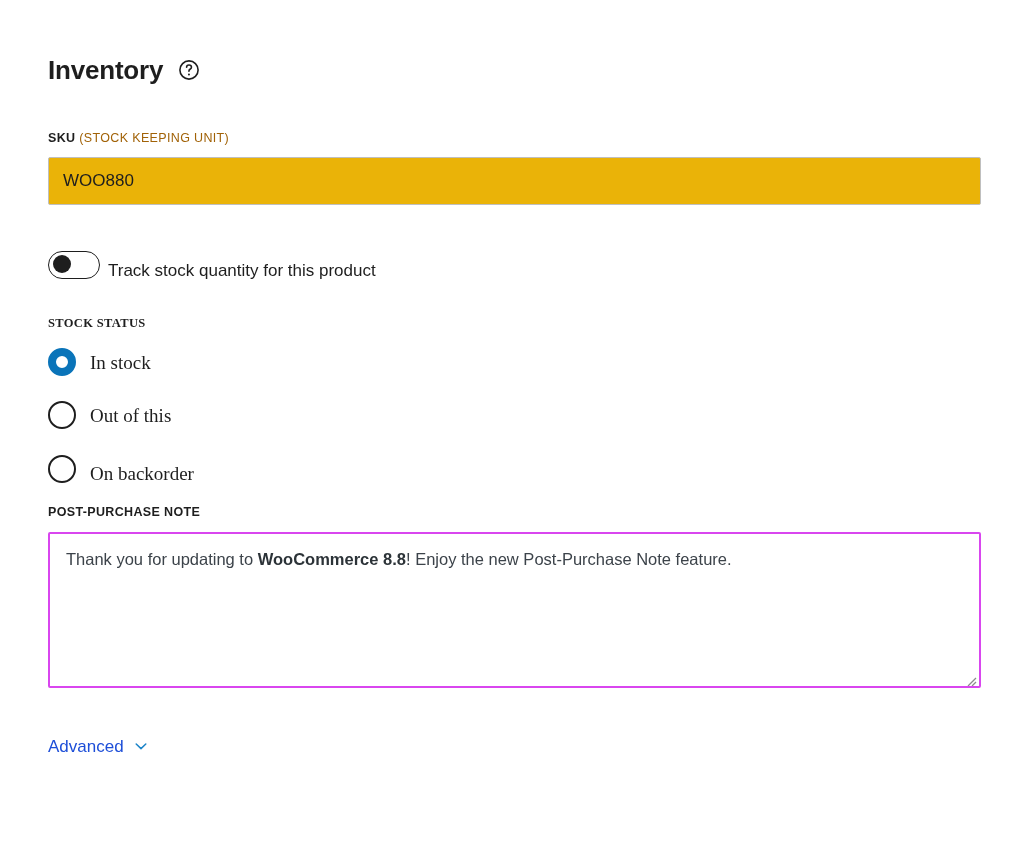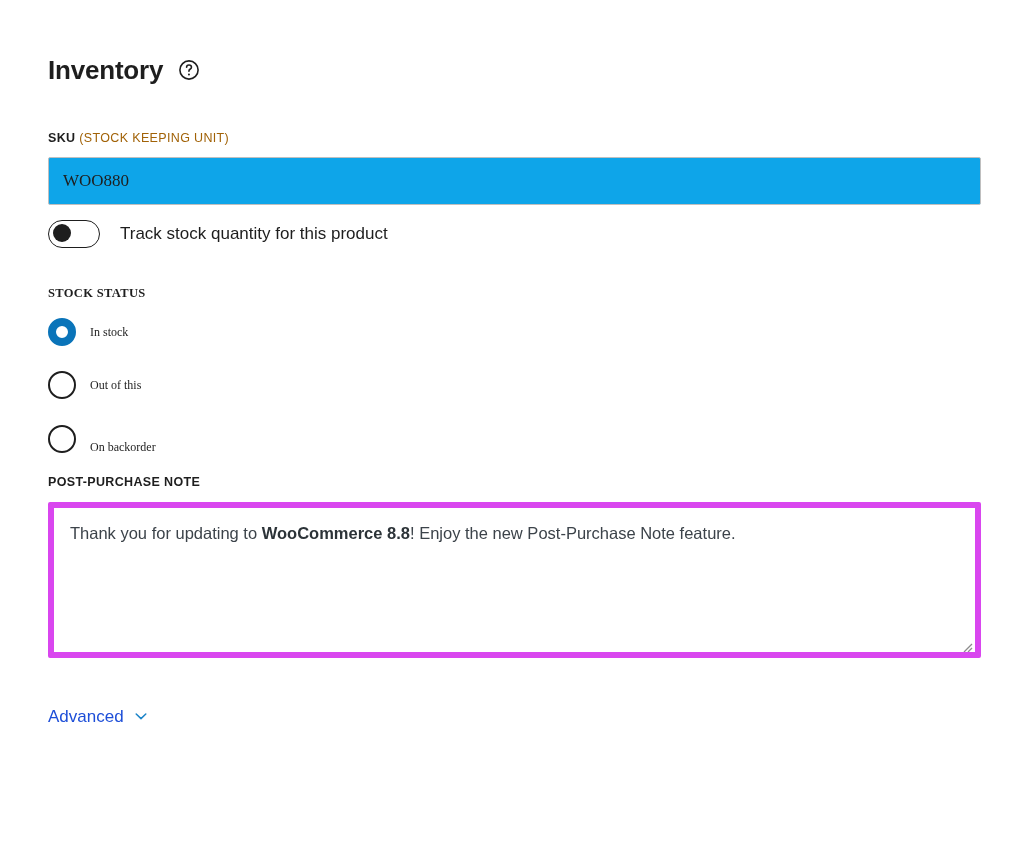--- a/index.html
+++ b/index.html
@@ -68,33 +68,33 @@
   .sku-block { margin-top: 40px; }
   .text-input {
     display: block;
     box-sizing: border-box;
     margin-top: 12px;
     width: 933px;
     height: 48px;
     padding: 0 14px;
     border: 1px solid #bfbfbf;
     border-radius: 2px;
-    background: #0ea5e9;
-    font-family: Liberation Serif, serif;
+    background: #eab308;
+    font-family: Liberation Sans, sans-serif;
     font-size: 17px;
     color: #1e1e1e;
     outline: none;
   }
 
   
   .toggle-row {
     display: flex;
-    align-items: center;
-    gap: 20px;
-    margin-top: 14px;
+    align-items: flex-end;
+    gap: 8px;
+    margin-top: 44px;
     height: 30px;
   }
   .toggle {
     position: relative;
     width: 52px;
     height: 28px;
     border-radius: 14px;
     border: 1.5px solid #1e1e1e;
     background: #ffffff;
     box-sizing: border-box;
@@ -136,34 +136,34 @@
     box-sizing: border-box;
     border: 2px solid #1e1e1e;
     background: #ffffff;
     flex: none;
   }
   .radio.checked {
     border: 8px solid #0a74b9;
     background: #ffffff;
   }
   .radio-label {
-    font-size: 12px;
+    font-size: 19px;
     color: #1e1e1e;
     line-height: 1;
   }
 
   
   .note-block { margin-top: 23px; }
   .note-area {
     position: relative;
     box-sizing: border-box;
     margin-top: 13px;
     width: 933px;
     height: 156px;
-    border: 6px solid #d946ef;
+    border: 2px solid #d946ef;
     border-radius: 2px;
     background: #ffffff;
     padding: 14px 16px;
     font-size: 16.5px;
     line-height: 1.45;
     color: #3c434a;
     overflow: hidden;
     cursor: text;
   }
   .note-area b { font-weight: 700; color: #2c3338; }

